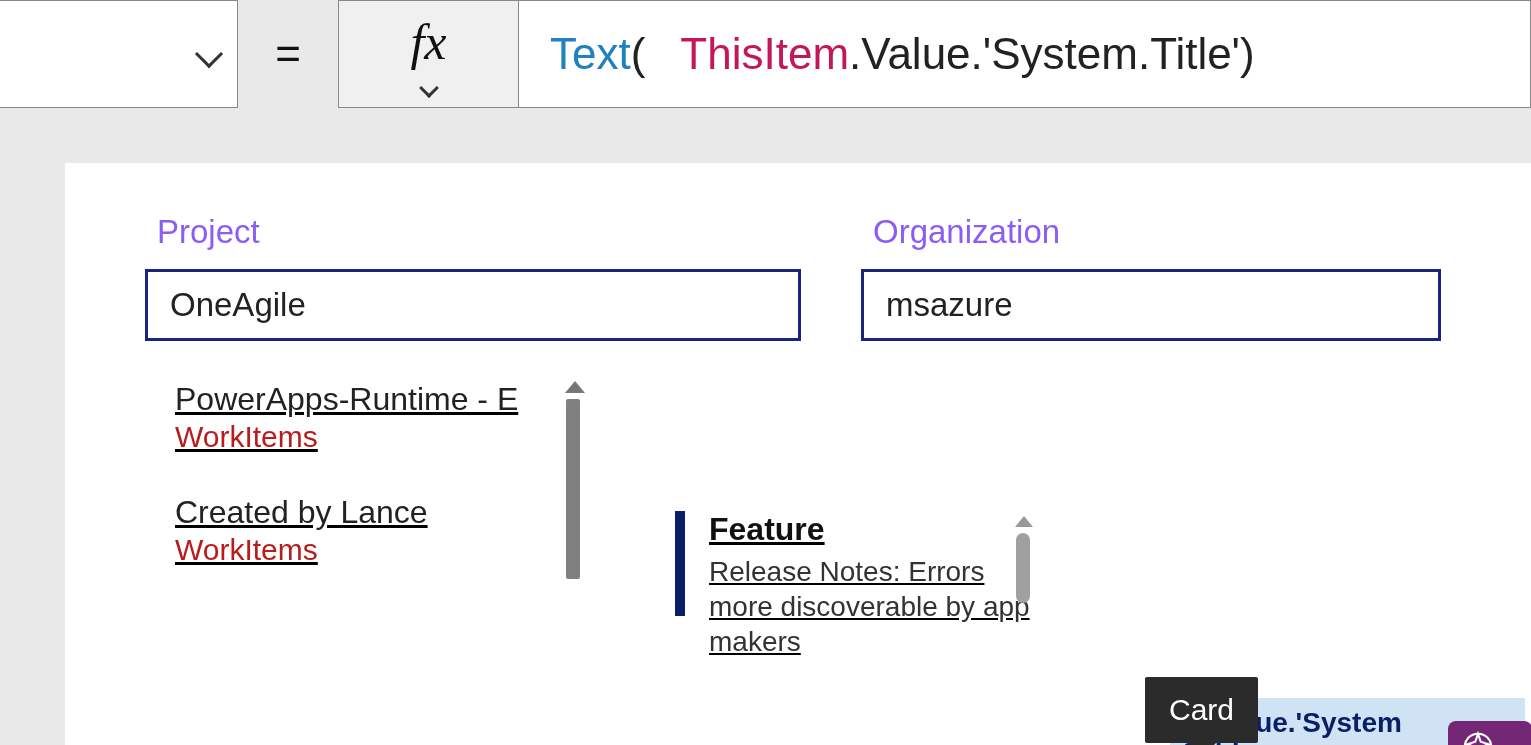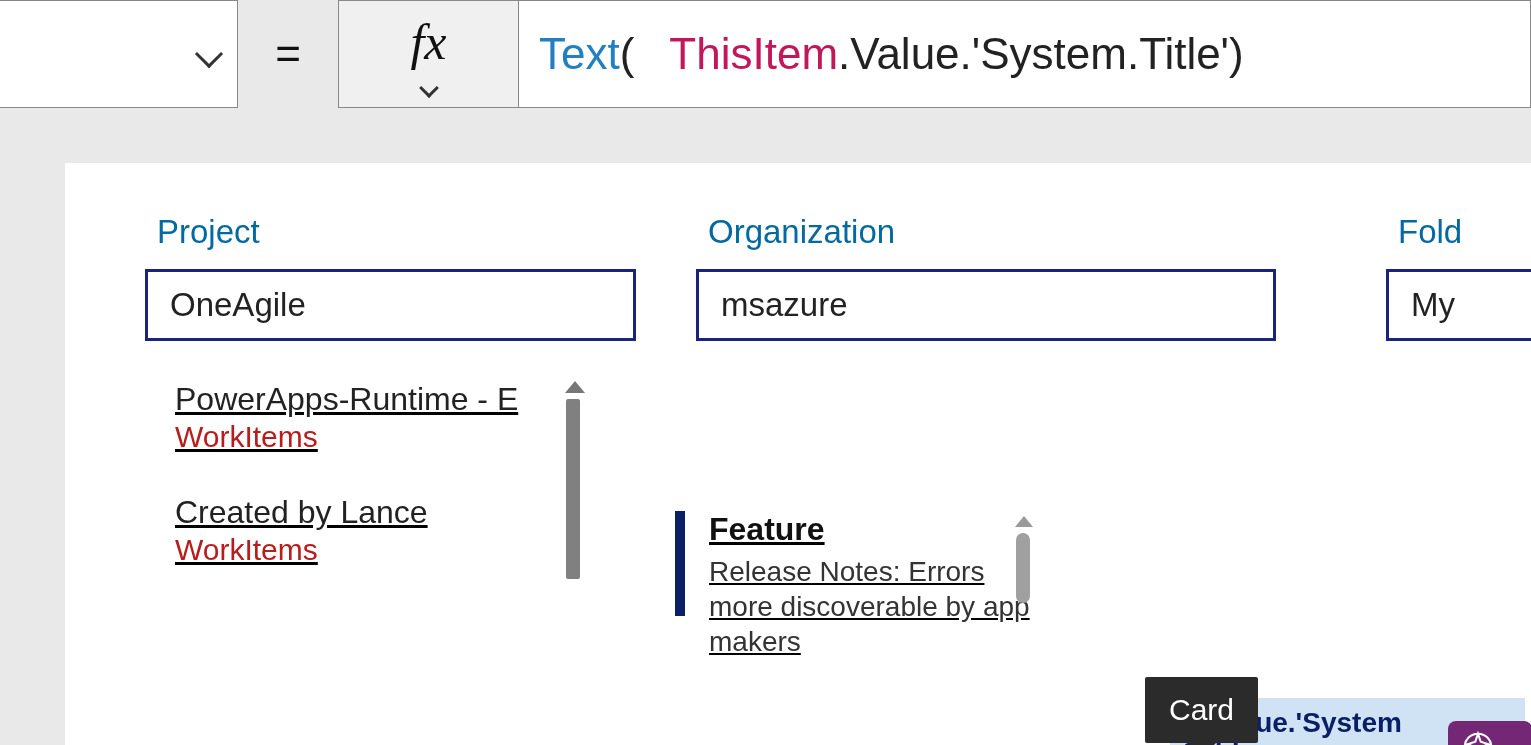--- a/index.html
+++ b/index.html
@@ -4,35 +4,35 @@
 <style>
   * { box-sizing: border-box; margin: 0; padding: 0; font-family: "Segoe UI", Arial, sans-serif; }
   body { background: #e9e9e9; width: 1531px; height: 745px; overflow: hidden; }
 
   
   .formula-row { display: flex; align-items: stretch; background: #e9e9e9; height: 108px; }
   .prop-select { background: #fff; border: 1px solid #888; width: 243px; margin-left: -5px; display: flex; align-items: center; justify-content: flex-end; padding-right: 18px; }
   .equals { width: 100px; display: flex; align-items: center; justify-content: center; font-size: 44px; color: #111; }
   .fx-box { background: #f0f0f0; border: 1px solid #888; border-right: none; width: 180px; display: flex; align-items: center; justify-content: center; gap: 10px; flex-direction: column; }
   .fx { font-family: Georgia, "Times New Roman", serif; font-style: italic; font-size: 50px; color: #111; }
-  .formula-input { flex: 1; background: #fff; border: 1px solid #888; display: flex; align-items: center; padding-left: 20px; font-family: Consolas, "Courier New", monospace; font-size: 44px; letter-spacing: 0; }
+  .formula-input { flex: 1; background: #fff; border: 1px solid #888; display: flex; align-items: center; padding-left: 31px; font-family: Consolas, "Courier New", monospace; font-size: 44px; letter-spacing: 0; }
   .tok-fn   { color: #2180c0; }
   .tok-this { color: #c2185b; margin-left: 35px; }
   .tok-plain{ color: #222; }
   .tok-str  { color: #222; }
 
   
   .canvas-wrap { padding: 55px 0 0 65px; }
   .canvas { background: #fff; width: 100%; height: 590px; position: relative; padding: 50px 65px 0 80px; overflow: hidden; }
 
   .fields { display: flex; gap: 60px; }
   .field { display: flex; flex-direction: column; }
-  .field-label { font-size: 33px; color: #0369a1; margin: 0 0 18px 12px; }
+  .field-label { font-size: 33px; color: #8b5cf6; margin: 0 0 18px 12px; }
   .field-input { border: 3px solid #1a237e; height: 72px; font-size: 33px; padding: 0 22px; display: flex; align-items: center; color: #222; background: #fff; }
-  .f1 .field-input { width: 491px; }
+  .f1 .field-input { width: 656px; }
   .f2 .field-input { width: 580px; }
   .f3 .field-input { width: 200px; margin-left: 0; }
   .f3 { margin-left: 50px; }
 
   .lists { display: flex; margin-top: 40px; position: relative; text-decoration: underline; }
   .list1 { width: 400px; margin-left: 30px; }
   .list-item { margin-bottom: 40px; }
   .li-title { font-size: 32px; color: #222; }
   .li-sub   { font-size: 30px; color: #b91c1c; margin-top: 2px; }
 

